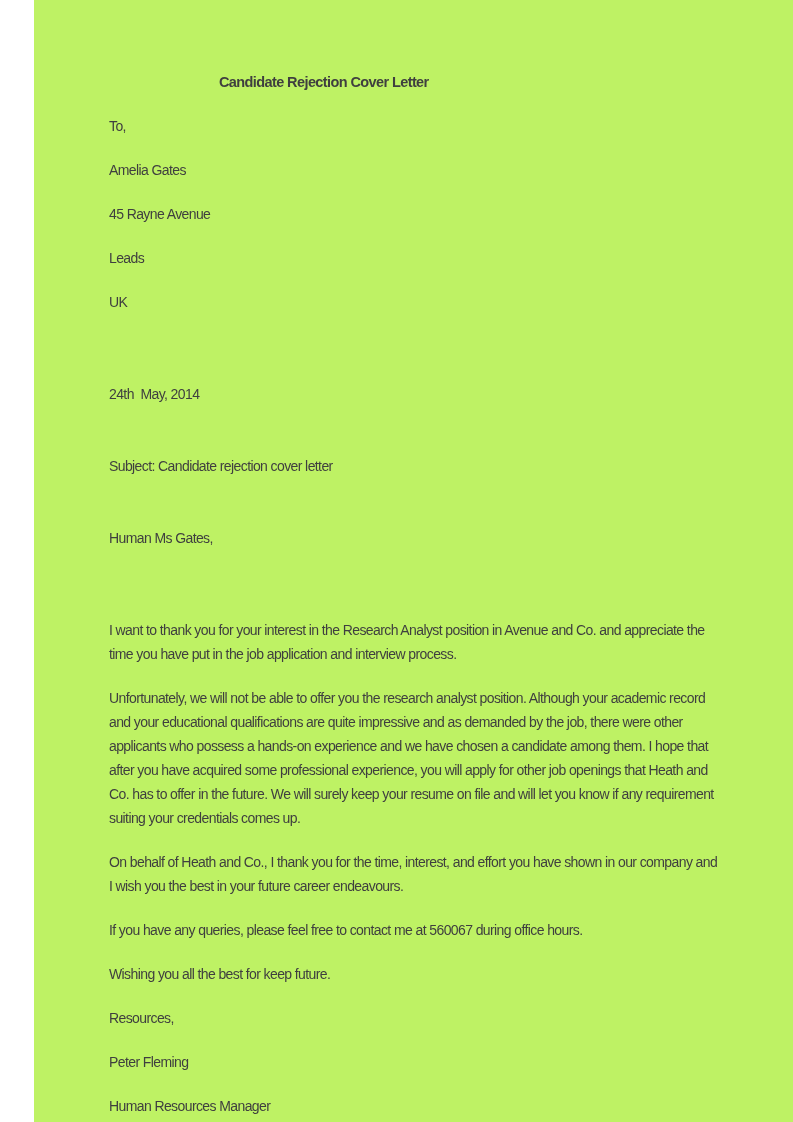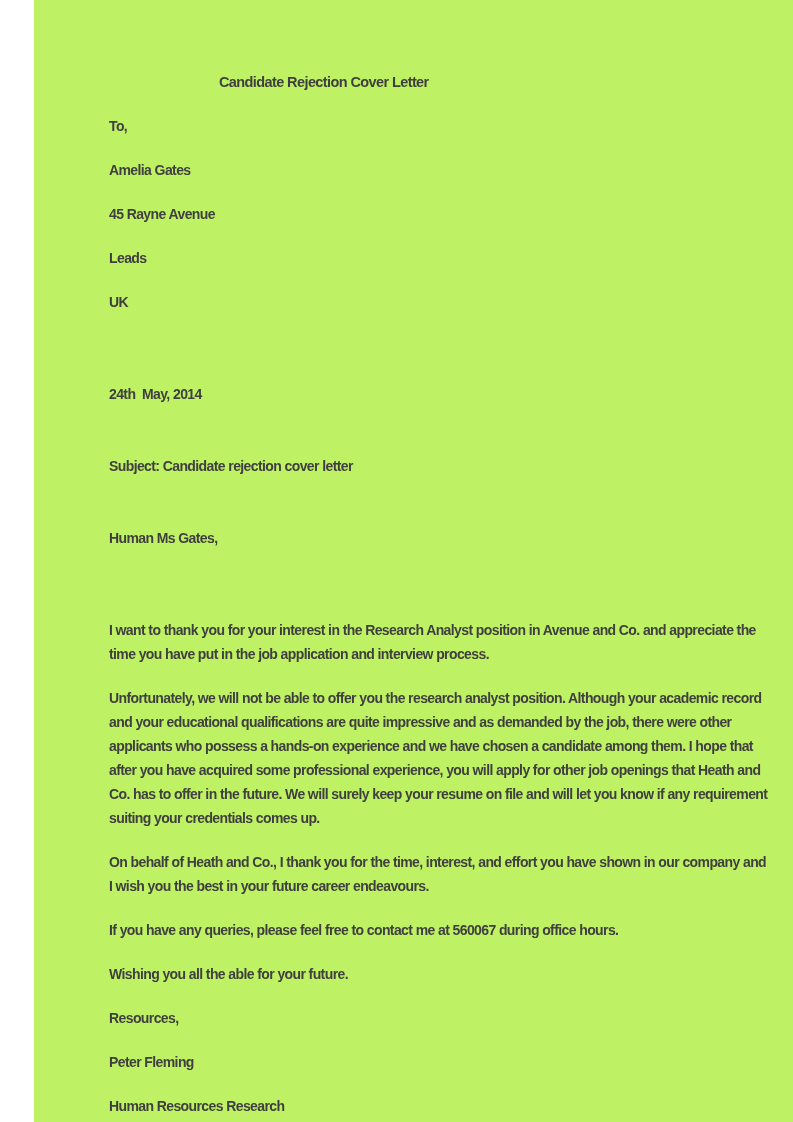--- a/index.html
+++ b/index.html
@@ -18,21 +18,20 @@
     font-size: 14px;
     letter-spacing: -0.6px;
     line-height: 24px;
     color: #3f3f3f;
     overflow: hidden;
     margin-left: 34px;
   }
   .block {
     margin: 0 0 20px 0;
     white-space: pre;
-    font-weight: bold;
   }
   .block .line {
     white-space: pre;
   }
   .title {
     font-weight: bold;
     font-size: 14.5px;
     margin-left: 110px;
   }
 </style>
@@ -67,21 +66,21 @@
 applicants who possess a hands-on experience and we have chosen a candidate among them. I hope that
 after you have acquired some professional experience, you will apply for other job openings that Heath and
 Co. has to offer in the future. We will surely keep your resume on file and will let you know if any requirement
 suiting your credentials comes up.</div>
 
   <div class="block">On behalf of Heath and Co., I thank you for the time, interest, and effort you have shown in our company and
 I wish you the best in your future career endeavours.</div>
 
   <div class="block">If you have any queries, please feel free to contact me at 560067 during office hours.</div>
 
-  <div class="block">Wishing you all the able for your future.</div>
+  <div class="block">Wishing you all the best for keep future.</div>
 
   <div class="block">Resources,</div>
 
   <div class="block">Peter Fleming</div>
 
-  <div class="block">Human Resources Research</div>
+  <div class="block">Human Resources Manager</div>
 
 </div>
 
 </body></html>

